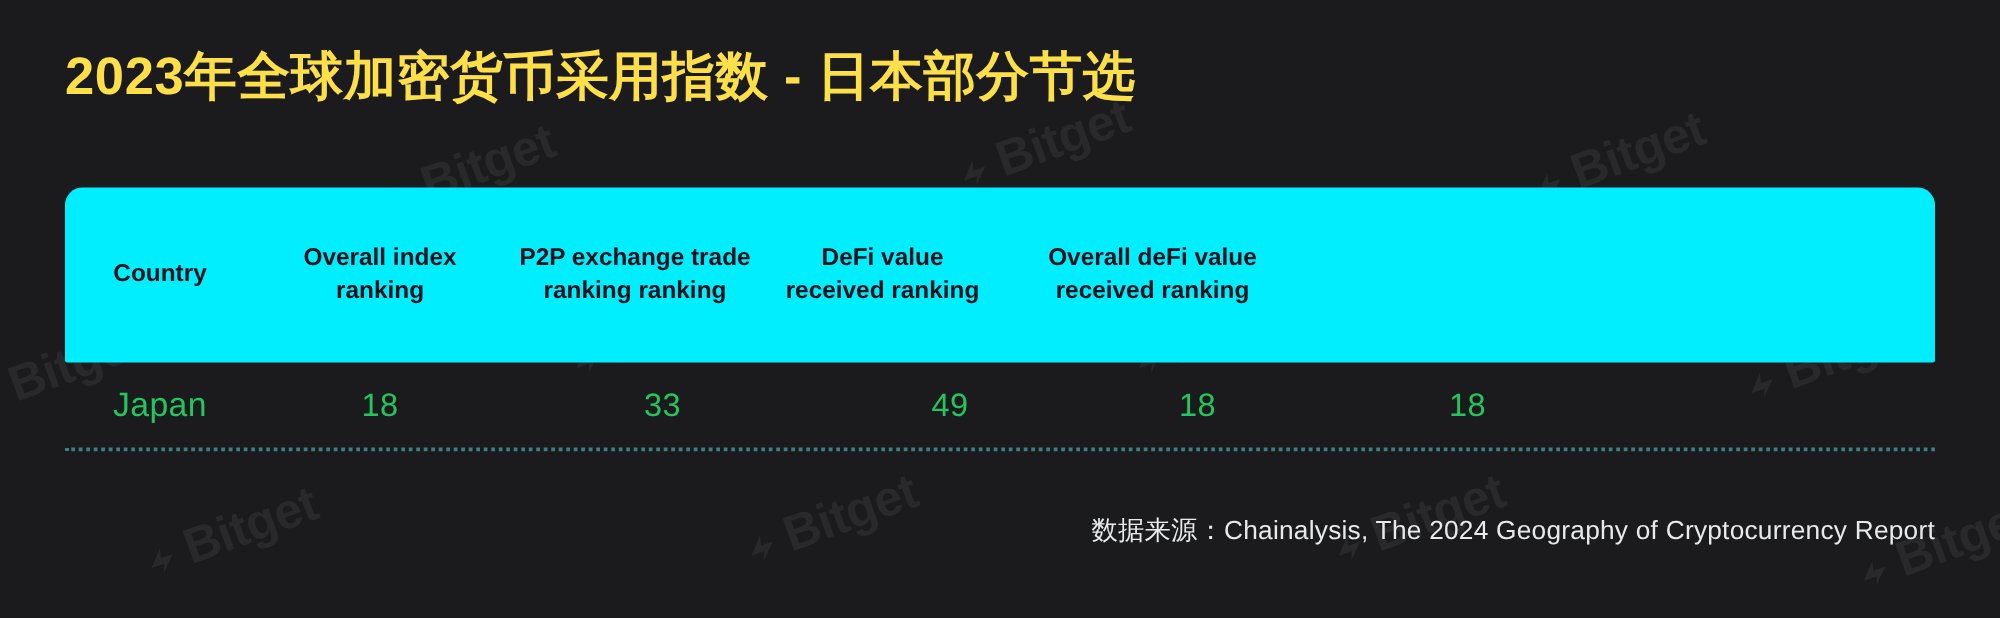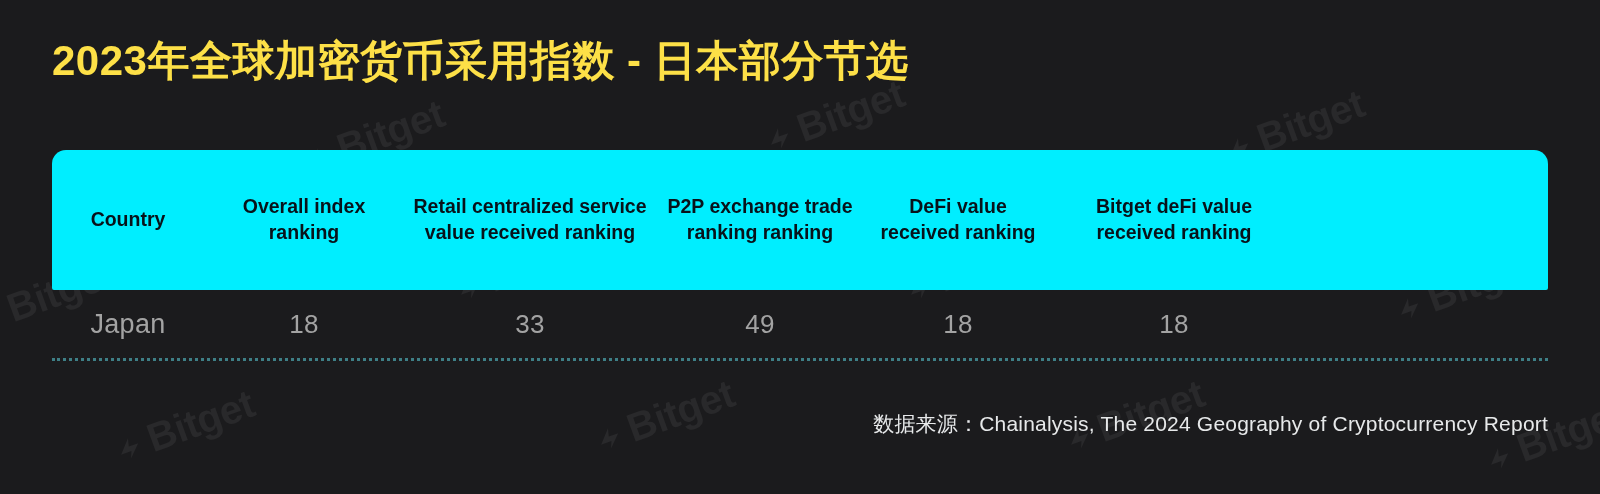--- a/index.html
+++ b/index.html
@@ -94,21 +94,21 @@
     padding: 0 6px;
   }
 
   .trow {
     height: 68px;
     display: flex;
     align-items: center;
     position: relative;
   }
   .td {
-    color: #a3a3a3;
+    color: #22c55e;
     font-size: 26px;
     font-weight: normal;
     text-align: center;
     box-sizing: border-box;
     padding: 0 6px;
     letter-spacing: 0.3px;
   }
   .td.country { font-size: 27px; }
 
   .row-divider {
@@ -234,24 +234,23 @@
     </div>
   </div>
 
   <div class="title">2023年全球加密货币采用指数 - 日本部分节选</div>
 
   <div class="table">
 
     <div class="thead">
       <div class="th c0">Country</div>
       <div class="th c1">Overall index ranking</div>
-      <div class="th c3">Retail centralized service value received ranking</div>
       <div class="th c4">P2P exchange trade ranking ranking</div>
       <div class="th c5">DeFi value received ranking</div>
-      <div class="th c6">Bitget deFi value received ranking</div>
+      <div class="th c6">Overall deFi value received ranking</div>
     </div>
 
     <div class="trow">
       <div class="td country c0">Japan</div>
       <div class="td c1">18</div>
       <div class="td c2">33</div>
       <div class="td c4">49</div>
       <div class="td c5">18</div>
       <div class="td c6">18</div>
     </div>

